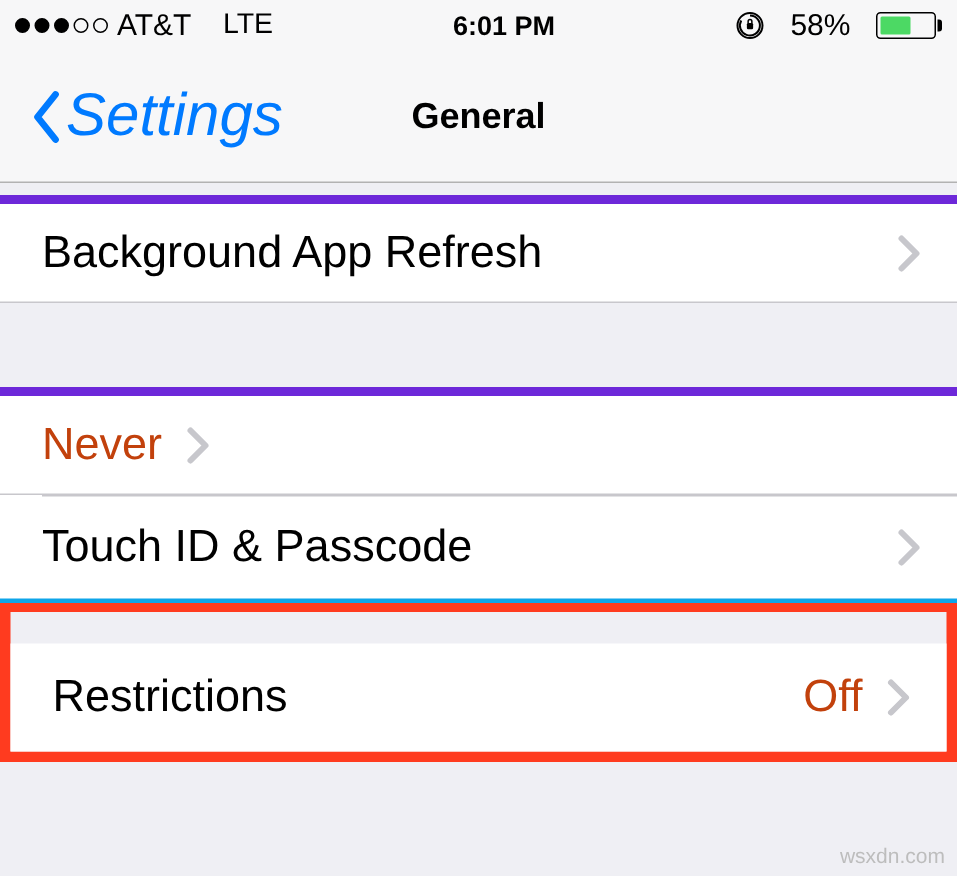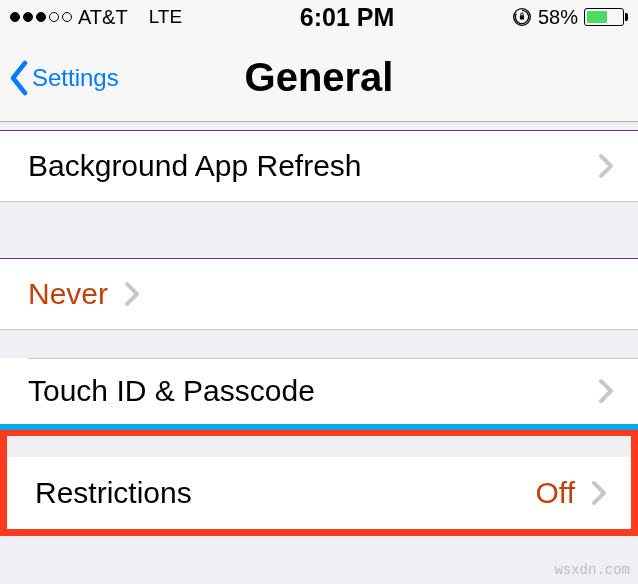--- a/index.html
+++ b/index.html
@@ -17,65 +17,65 @@
       height: 34px;
       background: #f7f7f8;
       display: flex;
       align-items: center;
       justify-content: space-between;
       padding: 0 10px;
       font-size: 20px;
       font-weight: 500;
     }
     .status-left { display: flex; align-items: center; gap: 6px; }
-    .status-right { display: flex; align-items: center; gap: 6px; }
+    .status-right { display: flex; align-items: center; gap: 17px; }
     .signal-dots { display: flex; gap: 3px; align-items: center; }
     .dot { width: 10px; height: 10px; border-radius: 50%; border: 1.5px solid #000; }
     .dot.filled { background: #000; }
     .carrier { font-size: 20px; }
     .nettype { font-size: 19px; margin-left: 15px; }
-    .clock { font-weight: 600; font-size: 25px;}
+    .clock { font-weight: 600; font-size: 18px;}
     .lock-rot { width: 20px; height: 20px; }
     .battery-pct { font-size: 20px; }
     .battery { display:flex; align-items:center; }
     .battery-body {
       width: 40px; height: 18px; border: 1.5px solid #000; border-radius: 3px;
       position: relative; display: flex; align-items: center; padding: 2px;
     }
     .battery-fill { height: 100%; background: #4cd964; border-radius: 1px; }
     .battery-tip { width: 3px; height: 8px; background: #000; border-radius: 0 2px 2px 0; margin-left: 1px;}
     
     .nav-bar {
       height: 88px;
       background: #f7f7f8;
       border-bottom: 1px solid #b2b2b2;
       display: flex;
       align-items: center;
       justify-content: center;
       position: relative;
     }
-    .nav-title { font-size: 40px; font-weight: 600; }
+    .nav-title { font-size: 24px; font-weight: 600; }
     .back-btn {
-      position: absolute; left: 8px; display: flex; align-items: center;
-      color: #007aff; font-size: 24px; font-weight: 300; cursor: pointer;
+      position: absolute; left: 20px; display: flex; align-items: center;
+      color: #007aff; font-size: 40px; font-weight: 300; cursor: pointer; font-style: italic;
     }
     .back-btn .chev { margin-right: 2px; }
     
     .group { margin: 0; }
     .group-spacer { height: 56px; }
     .group-spacer.first { height: 8px; }
     .row {
       background: #fff;
       min-height: 72px;
       display: flex;
       align-items: center;
       padding: 0 24px 0 28px;
       font-size: 30px;
       font-weight: 300;
-      border-top: 1px solid #6d28d9;
+      border-top: 6px solid #6d28d9;
       border-bottom: 1px solid #c8c7cc;
       position: relative;
     }
     .row + .row { border-top: none; }
     .row .label { flex: 1; }
     .row .value { color: #c2410c; font-size: 30px; margin-right: 16px; }
     .row .chevron { color: #c7c7cc; }
     .sep-inset {
       border-top: none;
     }
@@ -85,21 +85,21 @@
     }
     .highlight-wrap {
       border: 7px solid #ff3b1f;
       margin-top: -1px;
     }
     .highlight-wrap .row { border: none; margin-top: 21px; }
     .watermark {
       position: absolute;
       bottom: 6px; right: 8px;
       font-size: 14px; color: #bdbdbd;
-      font-family: Liberation Mono, monospace;
+      font-family: Liberation Sans, sans-serif;
     }
     svg { display: block; }
   </style>
 </head>
 <body>
 
 <div class="status-bar">
   <div class="status-left">
     <span class="signal-dots">
       <span class="dot filled"></span>
@@ -158,21 +158,21 @@
 <div class="group-spacer"></div>
 <div class="group">
   <div class="row">
     <span class="value">Never</span>
     <span class="chevron">
       <svg width="16" height="26" viewBox="0 0 16 26">
           <polyline points="3,3 13,13 3,23" fill="none" stroke="#c7c7cc" stroke-width="4" stroke-linecap="round" stroke-linejoin="round"></polyline>
         </svg>
     </span>
   </div>
-  <div class="row sep-inset" style="border-bottom:6px solid #0ea5e9;margin-top:28px;">
+  <div class="row sep-inset" style="border-bottom:3px solid #0ea5e9;">
     <span class="label">Touch ID &amp; Passcode</span>
     <span class="chevron">
       <svg width="16" height="26" viewBox="0 0 16 26">
           <polyline points="3,3 13,13 3,23" fill="none" stroke="#c7c7cc" stroke-width="4" stroke-linecap="round" stroke-linejoin="round"></polyline>
         </svg>
     </span>
   </div>
   <div class="highlight-wrap">
     <div class="row">
       <span class="label">Restrictions</span>

